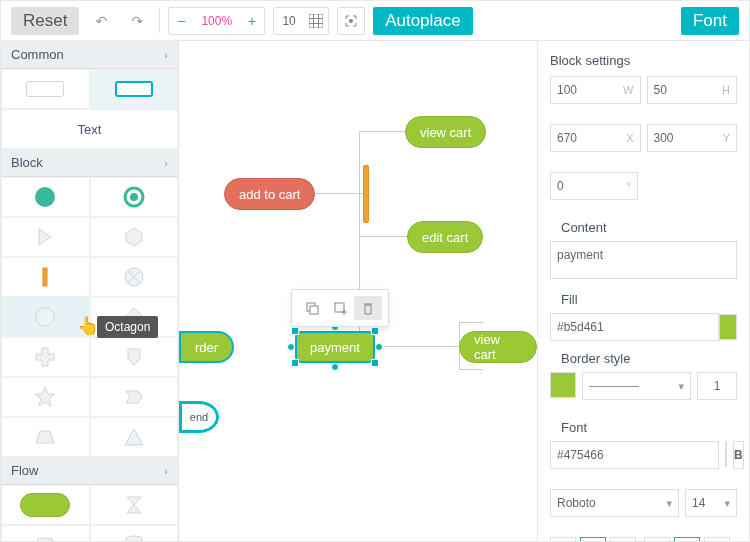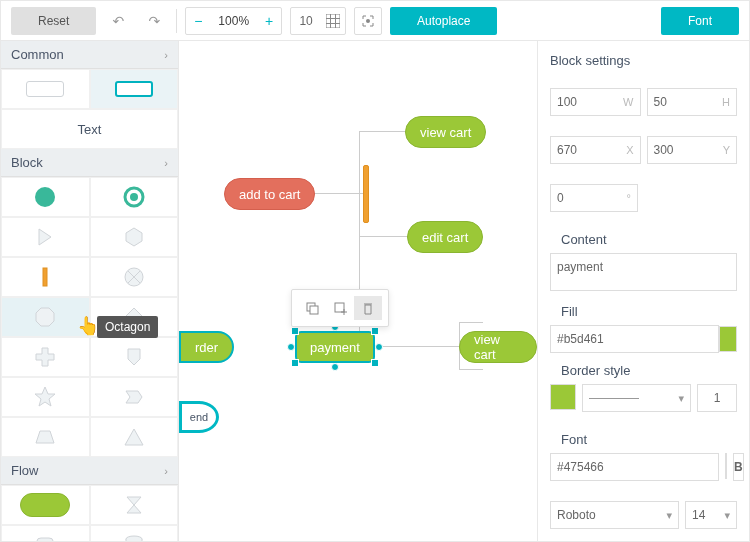--- a/index.html
+++ b/index.html
@@ -1,25 +1,25 @@
 <!DOCTYPE html>
 <html><head>
 <meta charset="utf-8">
 <style>
 *{box-sizing:border-box;margin:0;padding:0;font-family:Arial,Helvetica,sans-serif}
 body{width:750px;height:542px;background:#fff;overflow:hidden;border:1px solid #e8e8e8;color:#475466;font-size:13px}
 .toolbar{height:40px;border-bottom:1px solid #e8e8e8;display:flex;align-items:center;padding:0 10px;gap:8px}
-.btn{height:28px;padding:0 27px;border:none;border-radius:2px;font-size:12px;cursor:pointer;display:inline-flex;align-items:center;justify-content:center}
+.btn{height:28px;padding:0 12px;border:none;border-radius:2px;font-size:17px;cursor:pointer;display:inline-flex;align-items:center;justify-content:center}
 .btn-reset{background:#e0e0e0;color:#555}
 .btn-teal{background:#00b8c4;color:#fff;font-weight:500}
 .btn-apply{background:#00b8c4;color:#fff;font-weight:500;margin-left:auto}
 .icon-btn{width:28px;height:28px;border:none;background:transparent;cursor:pointer;display:inline-flex;align-items:center;justify-content:center;color:#999;font-size:14px}
 .zoom-group,.grid-group{display:flex;align-items:center;border:1px solid #ddd;border-radius:2px;height:28px}
 .zoom-group .icon-btn,.grid-group .icon-btn{color:#00b8c4;width:24px}
-.zoom-val{padding:0 8px;color:#404040;font-size:12px}
+.zoom-val{padding:0 8px;color:#ec4899;font-size:12px}
 .grid-val{width:30px;border:none;text-align:center;font-size:12px;color:#666;outline:none}
 .divider{width:1px;height:24px;background:#e0e0e0}
 .main{display:flex;height:500px}
 .left-panel{width:178px;border-right:1px solid #e8e8e8;overflow-y:auto;background:#fafafa;position:relative}
 .left-panel::-webkit-scrollbar{width:6px}
 .left-panel::-webkit-scrollbar-thumb{background:#ccc;border-radius:3px}
 .section-hdr{height:28px;background:#eceff1;display:flex;align-items:center;padding:0 10px;font-size:13px;color:#4a5568;cursor:pointer;justify-content:space-between;border-bottom:1px solid #e0e0e0}
 .chev{color:#999;font-size:11px}
 .card-grid{display:flex;flex-wrap:wrap}
 .card{width:50%;height:40px;display:flex;align-items:center;justify-content:center;background:#fff;border:1px solid #f0f0f0;cursor:pointer}
@@ -38,21 +38,21 @@
 .node-red{background:#e36f5d;border-color:#d45f4d}
 .node.selected{border:2px solid #00b2bf}
 .handle{position:absolute;width:8px;height:8px;background:#00b2bf;border:1px solid #fff}
 .vbar{position:absolute;width:6px;background:#f0a030;border:1px solid #e09020;border-radius:2px}
 .end-circle{position:absolute;width:32px;height:32px;border:3px solid #00b8c4;border-radius:50%;display:flex;align-items:center;justify-content:center;font-size:11px;color:#475466;background:#fff}
 .edge{position:absolute;background:#ccc}
 .ctx-menu{position:absolute;background:#fff;border:1px solid #ddd;box-shadow:0 2px 6px rgba(0,0,0,0.1);display:flex;padding:6px;border-radius:2px}
 .ctx-menu .icon-btn{width:28px;height:24px;color:#888}
 .ctx-menu .icon-btn.danger{background:#e8e8e8}
 .right-panel{width:212px;border-left:1px solid #e8e8e8;padding:12px;overflow-y:auto;background:#fff}
-.rp-title{font-size:13px;color:#475466;margin-bottom:20px}
+.rp-title{font-size:13px;color:#475466;margin-bottom:8px}
 .rp-row{display:flex;gap:6px;margin-bottom:20px}
 .rp-input{border:1px solid #ddd;height:28px;padding:0 6px;font-size:12px;color:#666;flex:1;display:flex;align-items:center;justify-content:space-between}
 .rp-input input{border:none;width:40px;outline:none;font-size:12px;color:#666}
 .rp-suffix{color:#bbb;font-size:11px}
 .rp-label{font-size:13px;color:#475466;margin:10px 11px 6px}
 .rp-textarea{border:1px solid #ddd;width:100%;height:38px;padding:6px;font-size:12px;color:#666;resize:none;outline:none}
 .rp-color-row{display:flex;gap:0;align-items:center}
 .rp-color-in{border:1px solid #ddd;height:28px;flex:1;padding:0 6px;font-size:12px;color:#666;outline:none}
 .color-sw{width:26px;height:26px;border:1px solid #ddd}
 .sw-green{background:#9bc837}

